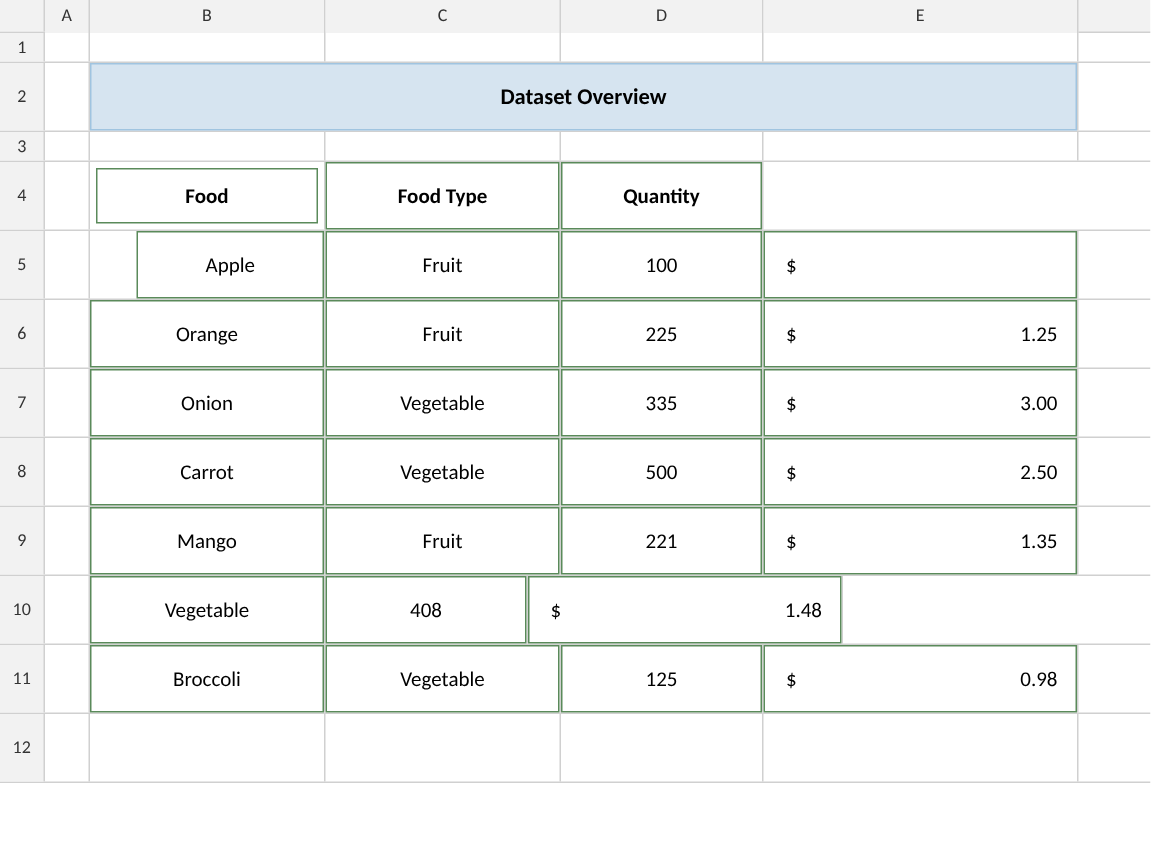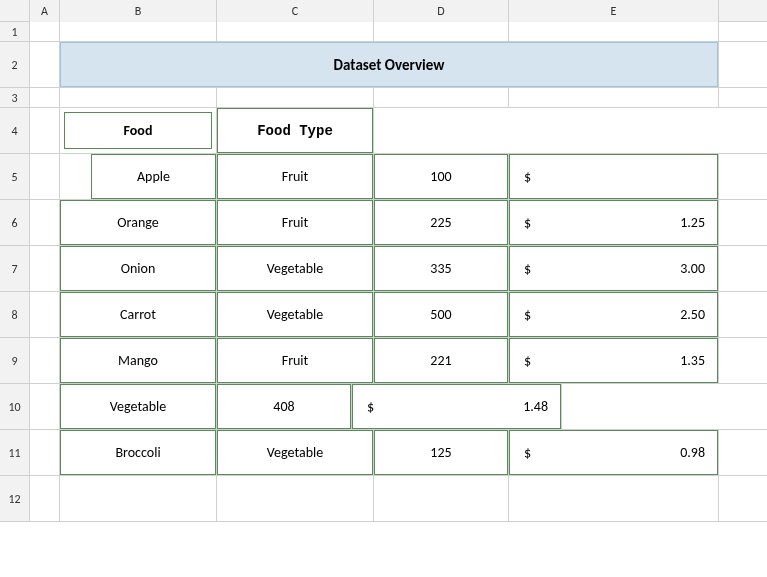--- a/index.html
+++ b/index.html
@@ -222,21 +222,24 @@
       <div class="cell cell-e"></div>
     </div>
 
     <div class="grid-row row-4">
       <div class="row-number">4</div>
       <div class="cell cell-a"></div>
       <div class="cell cell-b" style="padding:4px;">
         <div class="table-header-b" style="width:100%;">Food</div>
       </div>
       <div class="cell cell-c" style="padding:0;">
-        <div class="table-header-c" style="width:100%;font-family:Liberation Mono, monospace;">Food Type</div>
+        <div class="table-header-c" style="width:100%;">Food Type</div>
+      </div>
+      <div class="cell cell-d" style="padding:0;">
+        <div class="table-header-d" style="width:100%;">Quantity</div>
       </div>
     </div>
 
     <div id="data-rows-container">
         <div class="grid-row row-5">
       <div class="row-number">5</div>
       <div class="cell cell-a"></div>
       <div class="cell cell-b" style="padding:0;">
         <div class="table-data-b" style="width:100%;margin-left:31px;">Apple</div>
       </div>

